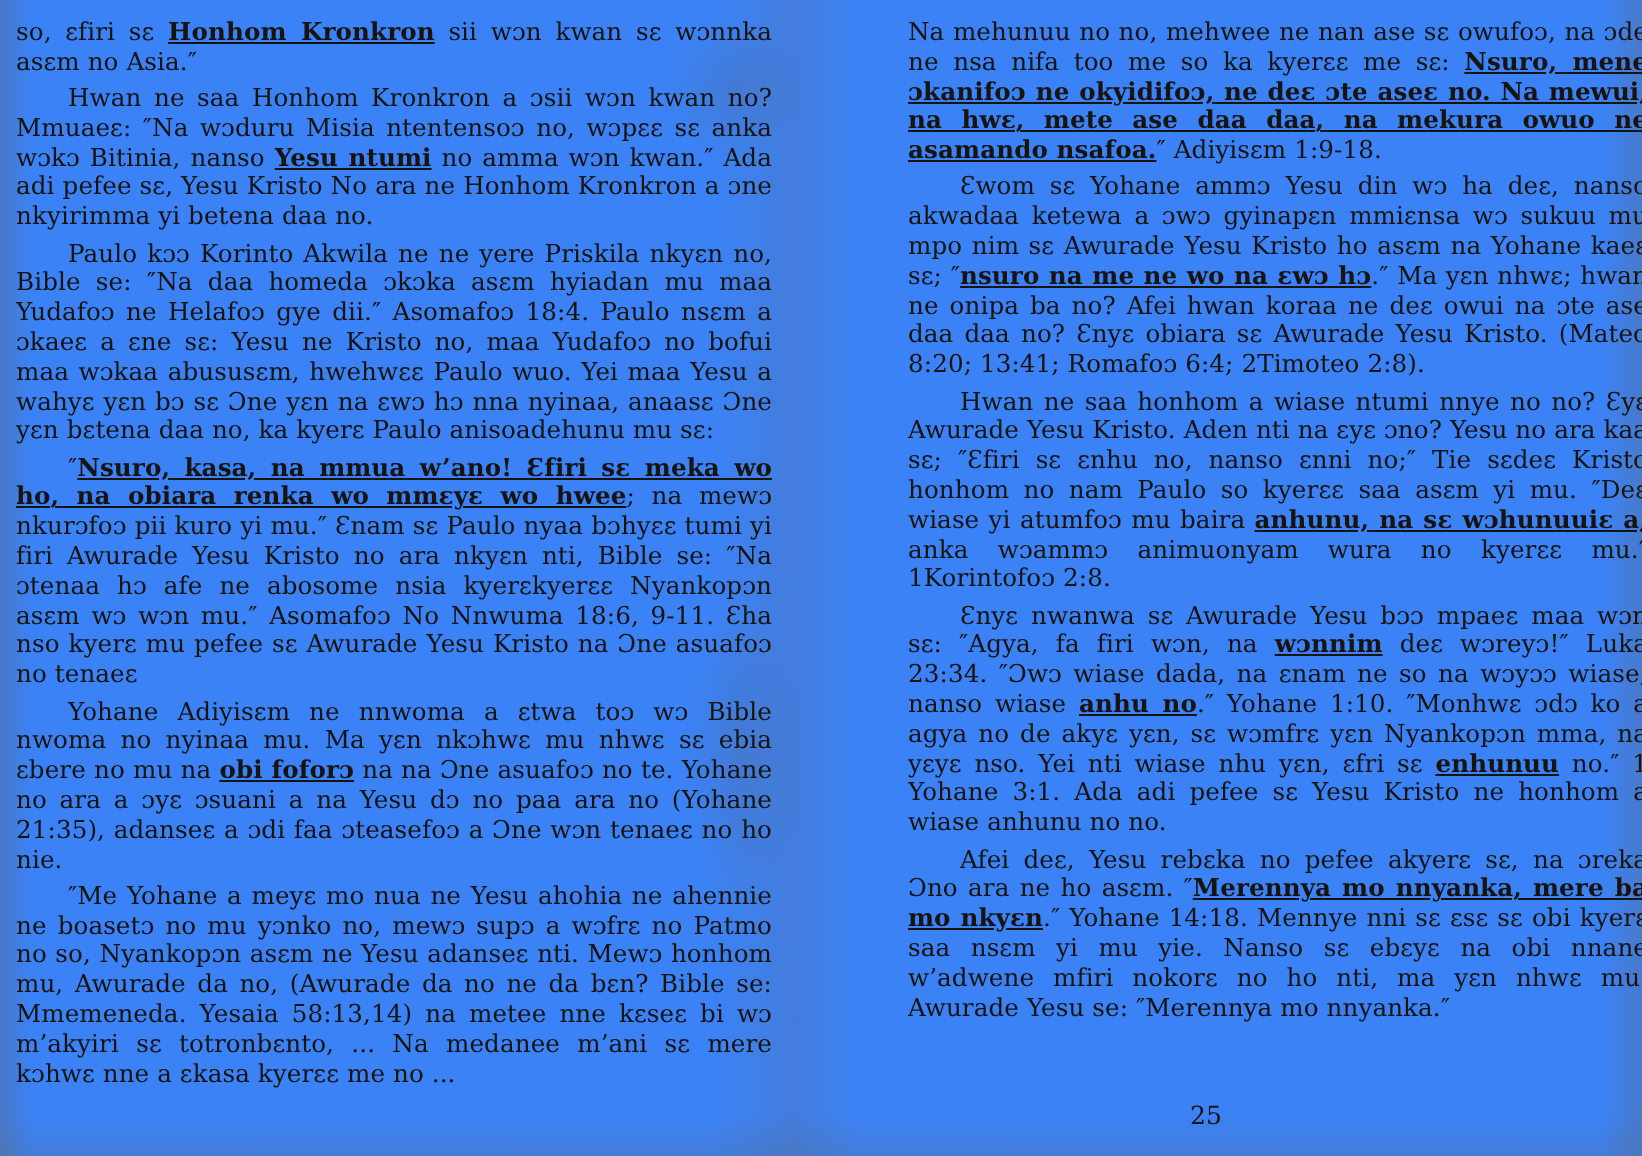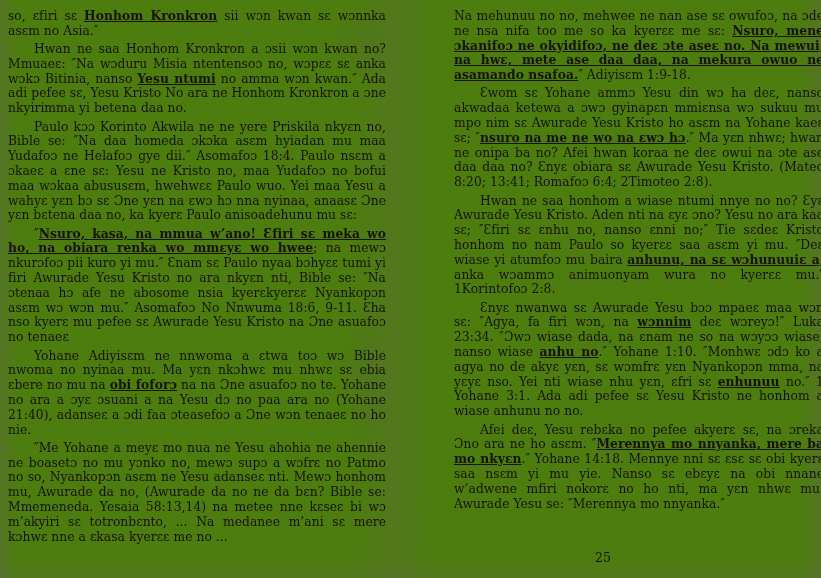--- a/index.html
+++ b/index.html
@@ -1,20 +1,20 @@
 <!DOCTYPE html>
 <html><head>
 <meta charset="utf-8">
 <style>
   html,body { margin:0; padding:0; background:#c9c6c0; }
   .scan {
     position:relative;
     width:821px; height:578px;
     margin:0 auto;
-    background:#4d7c0f;
+    background:#3b82f6;
     overflow:hidden;
     font-family:"DejaVu Serif","Liberation Serif",serif;
   }
   
   .shade { position:absolute; pointer-events:none; }
   .shade.left   { left:0; top:0; width:16px; height:100%;
     background:linear-gradient(90deg, rgba(105,100,92,.30), rgba(105,100,92,0)); }
   .shade.gutter { left:356px; top:0; width:74px; height:100%;
     background:linear-gradient(90deg, rgba(105,100,92,0), rgba(105,100,92,.17) 55%, rgba(105,100,92,0)); }
   .shade.right  { right:0; top:0; width:20px; height:100%;
@@ -63,21 +63,21 @@
 
   <div class="page page-left">
     <p class="cont"><span>so, ɛfiri sɛ </span><span class="bu">Honhom Kronkron</span><span> sii wɔn kwan sɛ wɔnnka asɛm no Asia.″</span></p>
 
     <p><span>Hwan ne saa Honhom Kronkron a ɔsii wɔn kwan no? Mmuaeɛ: ″Na wɔduru Misia ntentensoɔ no, wɔpɛɛ sɛ anka wɔkɔ Bitinia, nanso </span><span class="bu">Yesu ntumi</span><span> no amma wɔn kwan.″ Ada adi pefee sɛ, Yesu Kristo No ara ne Honhom Kronkron a ɔne nkyirimma yi betena daa no.</span></p>
 
     <p><span>Paulo kɔɔ Korinto Akwila ne ne yere Priskila nkyɛn no, Bible se: ″Na daa homeda ɔkɔka asɛm hyiadan mu maa Yudafoɔ ne Helafoɔ gye dii.″ Asomafoɔ 18:4. Paulo nsɛm a ɔkaeɛ a ɛne sɛ: Yesu ne Kristo no, maa Yudafoɔ no bofui maa wɔkaa abususɛm, hwehwɛɛ Paulo wuo. Yei maa Yesu a wahyɛ yɛn bɔ sɛ Ɔne yɛn na ɛwɔ hɔ nna nyinaa, anaasɛ Ɔne yɛn bɛtena daa no, ka kyerɛ Paulo anisoadehunu mu sɛ:</span></p>
 
     <p><span>″</span><span class="bu">Nsuro, kasa, na mmua w’ano! Ɛfiri sɛ meka wo ho, na obiara renka wo mmɛyɛ wo hwee</span><span>; na mewɔ nkurɔfoɔ pii kuro yi mu.″ Ɛnam sɛ Paulo nyaa bɔhyɛɛ tumi yi firi Awurade Yesu Kristo no ara nkyɛn nti, Bible se: ″Na ɔtenaa hɔ afe ne abosome nsia kyerɛkyerɛɛ Nyankopɔn asɛm wɔ wɔn mu.″ Asomafoɔ No Nnwuma 18:6, 9-11. Ɛha nso kyerɛ mu pefee sɛ Awurade Yesu Kristo na Ɔne asuafoɔ no tenaeɛ</span></p>
 
-    <p><span>Yohane Adiyisɛm ne nnwoma a ɛtwa toɔ wɔ Bible nwoma no nyinaa mu. Ma yɛn nkɔhwɛ mu nhwɛ sɛ ebia ɛbere no mu na </span><span class="bu">obi foforɔ</span><span> na na Ɔne asuafoɔ no te. Yohane no ara a ɔyɛ ɔsuani a na Yesu dɔ no paa ara no (Yohane 21:40), adanseɛ a ɔdi faa ɔteasefoɔ a Ɔne wɔn tenaeɛ no ho nie.</span></p>
+    <p><span>Yohane Adiyisɛm ne nnwoma a ɛtwa toɔ wɔ Bible nwoma no nyinaa mu. Ma yɛn nkɔhwɛ mu nhwɛ sɛ ebia ɛbere no mu na </span><span class="bu">obi foforɔ</span><span> na na Ɔne asuafoɔ no te. Yohane no ara a ɔyɛ ɔsuani a na Yesu dɔ no paa ara no (Yohane 21:35), adanseɛ a ɔdi faa ɔteasefoɔ a Ɔne wɔn tenaeɛ no ho nie.</span></p>
 
     <p><span>″Me Yohane a meyɛ mo nua ne Yesu ahohia ne ahennie ne boasetɔ no mu yɔnko no, mewɔ supɔ a wɔfrɛ no Patmo no so, Nyankopɔn asɛm ne Yesu adanseɛ nti. Mewɔ honhom mu, Awurade da no, (Awurade da no ne da bɛn? Bible se: Mmemeneda. Yesaia 58:13,14) na metee nne kɛseɛ bi wɔ m’akyiri sɛ totronbɛnto, ... Na medanee m’ani sɛ mere kɔhwɛ nne a ɛkasa kyerɛɛ me no ...</span></p>
 
     <p><span>″Na medane meho no, mehunuu sika akaneadua nson, na akaneadua no mfimfini no, </span></p>
   </div>
 
 
   <div class="page page-right">
     <p class="cont"><span>Na mehunuu no no, mehwee ne nan ase sɛ owufoɔ, na ɔde ne nsa nifa too me so ka kyerɛɛ me sɛ: </span><span class="bu">Nsuro, mene ɔkanifoɔ ne okyidifoɔ, ne deɛ ɔte aseɛ no. Na mewui, na hwɛ, mete ase daa daa, na mekura owuo ne asamando nsafoa.</span><span>″ Adiyisɛm 1:9-18.</span></p>
 

